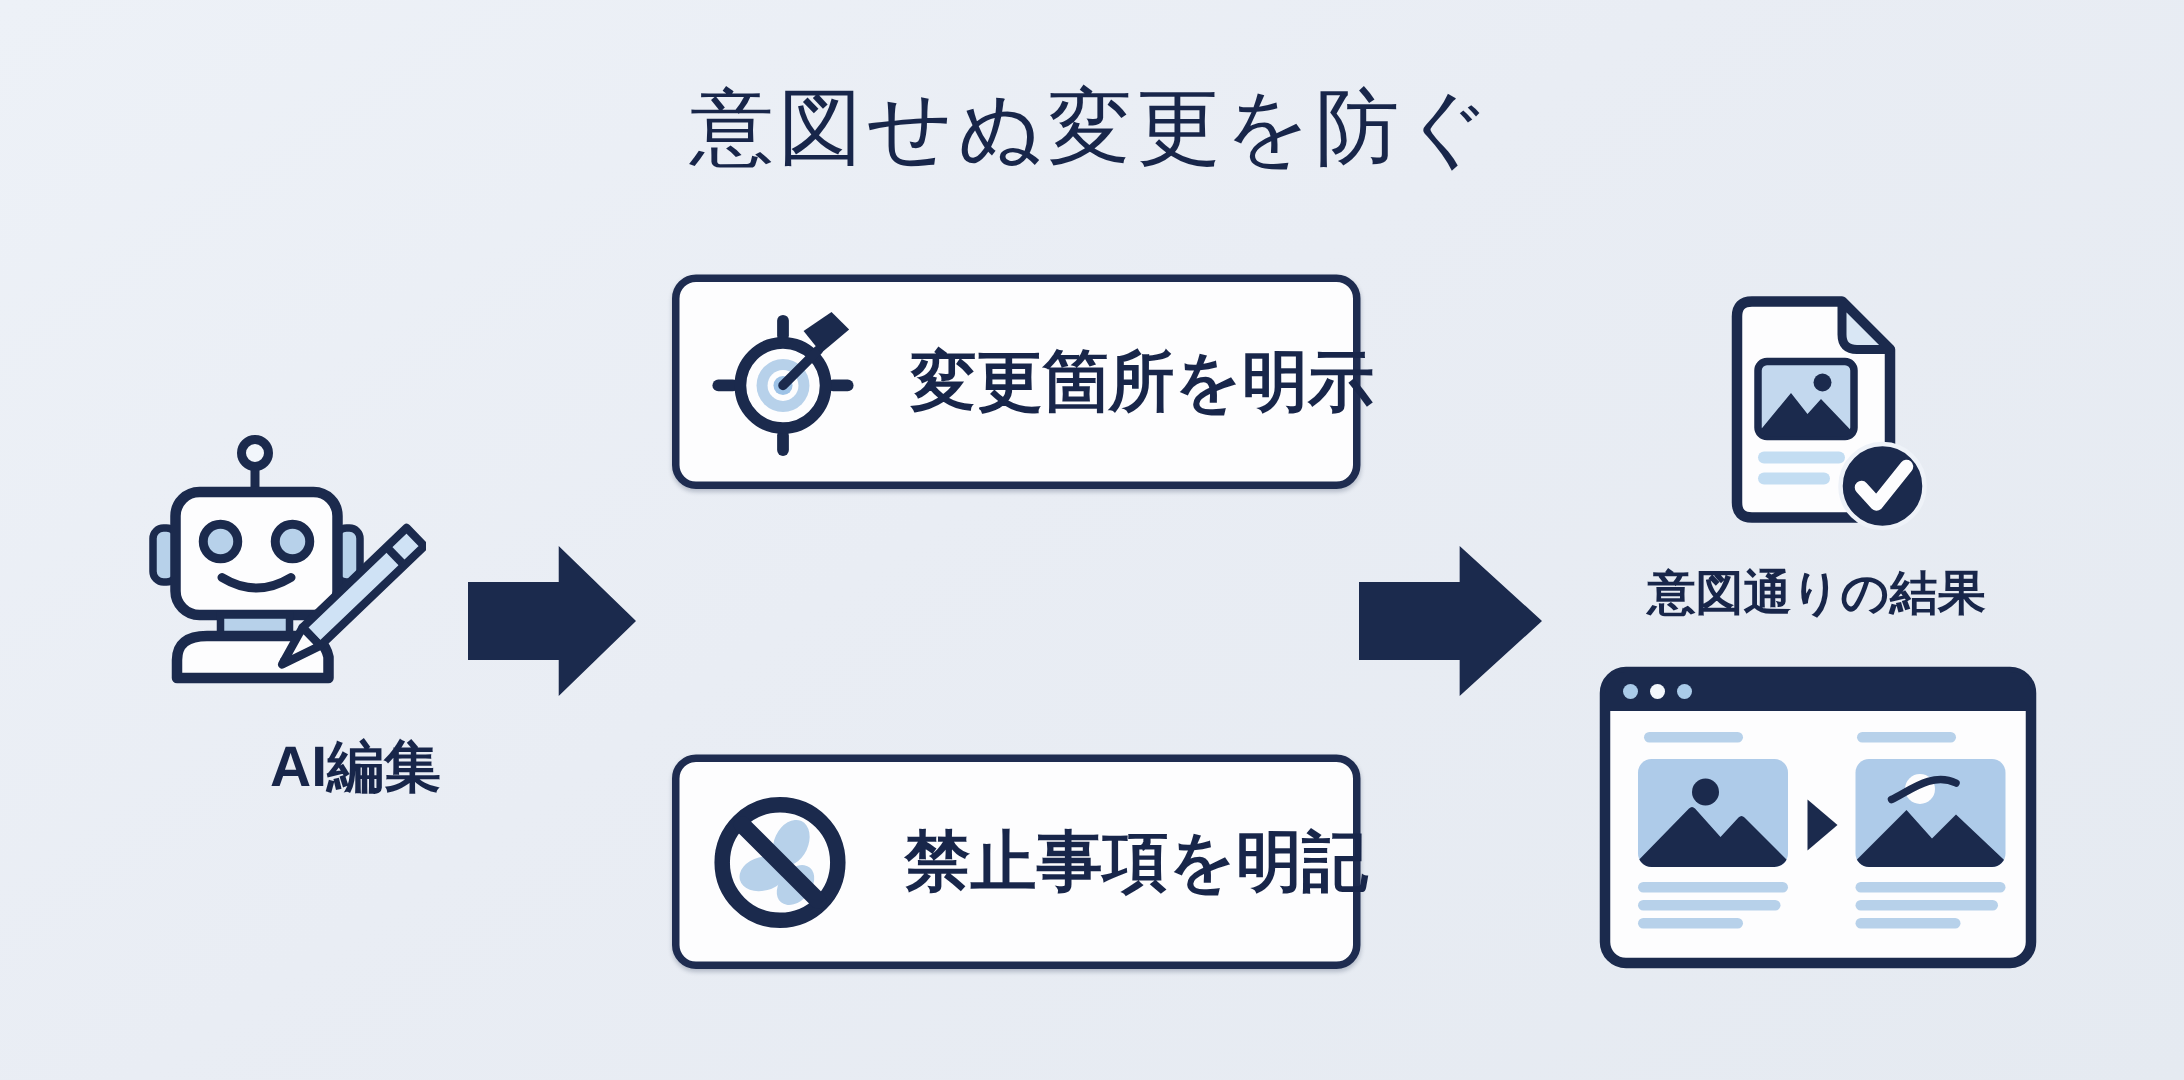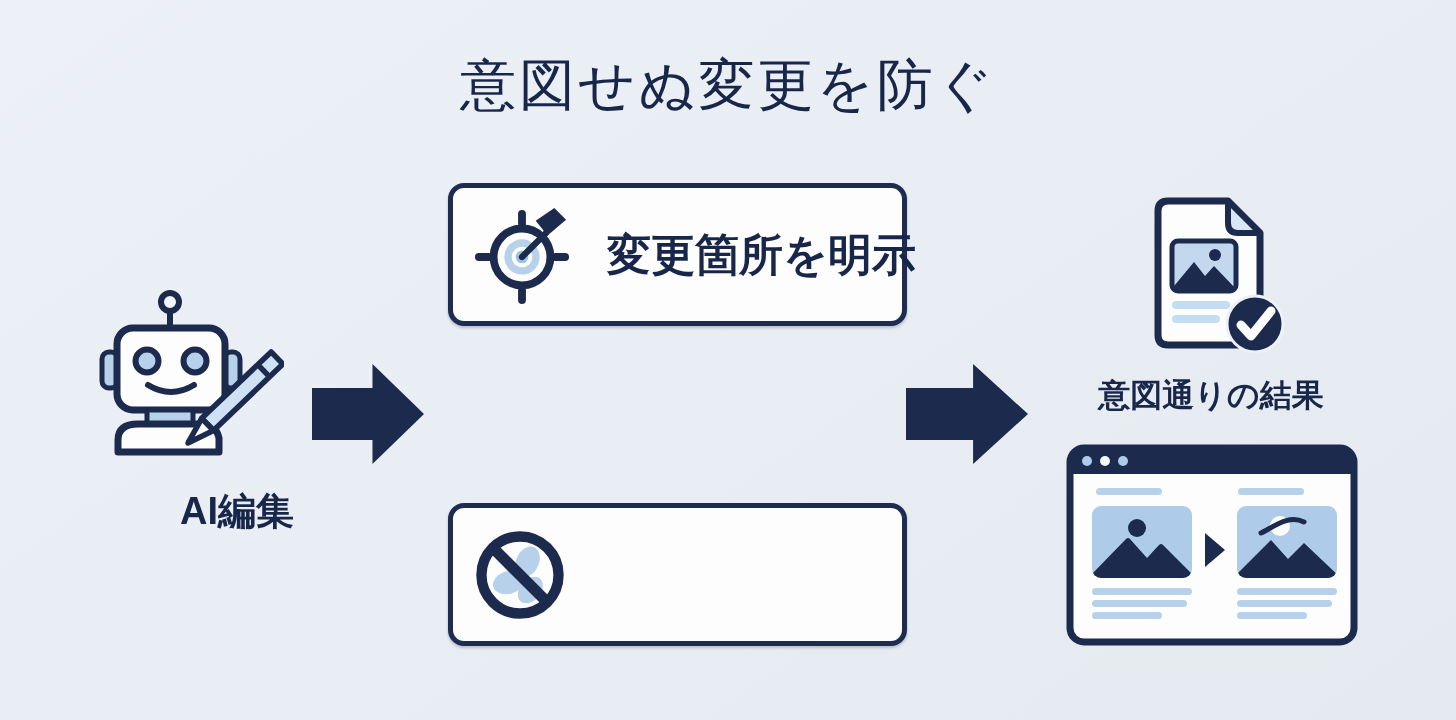--- a/index.html
+++ b/index.html
@@ -114,20 +114,21 @@
     <svg class="step-icon" viewBox="0 0 100 100">
       <g fill="#b7d1ea">
         <ellipse cx="58" cy="36" rx="12" ry="17" transform="rotate(25 58 36)"></ellipse>
         <ellipse cx="38" cy="58" rx="17" ry="12" transform="rotate(-15 38 58)"></ellipse>
         <ellipse cx="61" cy="66" rx="11" ry="16" transform="rotate(40 61 66)"></ellipse>
       </g>
       <circle cx="50" cy="50" r="41" fill="none" stroke="#1b2a4d" stroke-width="11"></circle>
       <line x1="23" y1="23" x2="77" y2="77" stroke="#1b2a4d" stroke-width="12" stroke-linecap="round"></line>
     </svg>
     <div class="step-text">
+      <div class="step-title">禁止事項を明記</div>
     </div>
   </div>
 
   <div class="block-arrow arrow-right"></div>
 
   <svg class="doc-svg" viewBox="0 0 140 160">
     <defs>
       <clipPath id="docImgClip">
           <rect x="24" y="44" width="64" height="50" rx="6"></rect>
         </clipPath>

